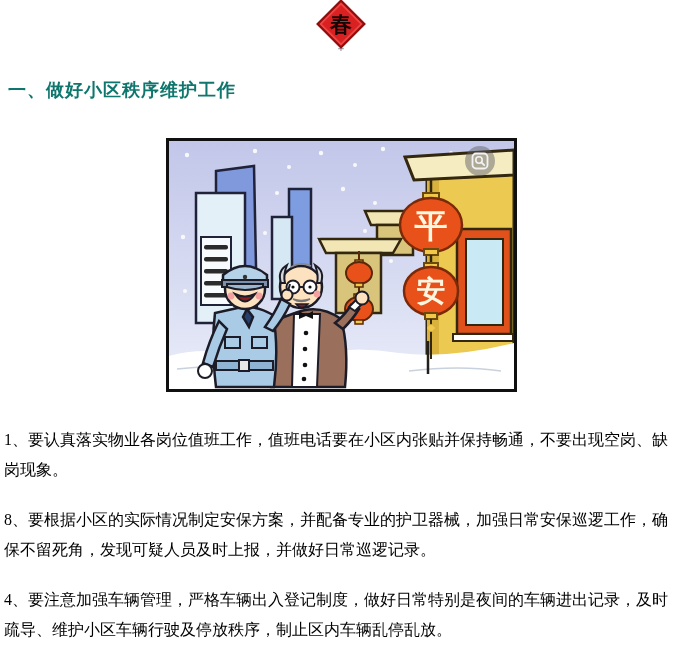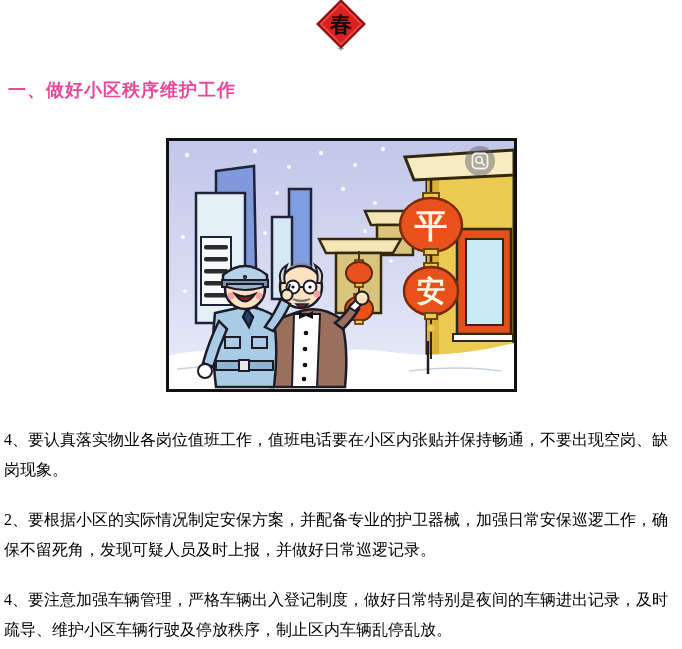--- a/index.html
+++ b/index.html
@@ -22,21 +22,21 @@
     font-weight:bold; font-size:22px; color:#150505; line-height:1;
   }
   .cross { position:absolute; color:#9aa4ae; font-size:11px; font-weight:bold; line-height:1; }
   .cross.t { left:50%; top:-1px; transform:translateX(-50%); }
   .cross.b { left:50%; top:43px; transform:translateX(-50%); }
   .cross.l { left:7px;  top:19px; }
   .cross.r { right:7px; top:19px; }
   
   h1.sec {
     margin:26px 0 0 8px; font-size:18px; font-weight:bold; letter-spacing:1px;
-    color:#ec4899; font-family:"Liberation Serif","DejaVu Serif",serif;
+    color:#0f766e; font-family:"Liberation Serif","DejaVu Serif",serif;
   }
   
   figure.illu {
     width:345px; height:248px; margin:36px auto 33px; position:relative;
     border:3px solid #101010; background:#dfe3f5; overflow:hidden; padding:0;
   }
   figure.illu svg.scene { position:absolute; left:0; top:0; display:block; }
   .zoom-badge {
     position:absolute; top:5px; right:19px; width:30px; height:30px;
     border-radius:50%; background:rgba(95,95,100,0.48);
@@ -222,15 +222,15 @@
 
   <div class="zoom-badge">
     <svg width="18" height="18" viewBox="0 0 18 18">
       <rect x="1.5" y="1.5" width="15" height="15" rx="3.5" fill="none" stroke="#f2f2f2" stroke-width="1.8"></rect>
       <circle cx="8" cy="8" r="3.2" fill="none" stroke="#f2f2f2" stroke-width="1.6"></circle>
       <line x1="10.4" y1="10.4" x2="13.2" y2="13.2" stroke="#f2f2f2" stroke-width="1.8" stroke-linecap="round"></line>
     </svg>
   </div>
 </figure>
 
-<p class="para">4、要认真落实物业各岗位值班工作，值班电话要在小区内张贴并保持畅通，不要出现空岗、缺岗现象。</p>
-<p class="para">2、要根据小区的实际情况制定安保方案，并配备专业的护卫器械，加强日常安保巡逻工作，确保不留死角，发现可疑人员及时上报，并做好日常巡逻记录。</p>
+<p class="para">1、要认真落实物业各岗位值班工作，值班电话要在小区内张贴并保持畅通，不要出现空岗、缺岗现象。</p>
+<p class="para">8、要根据小区的实际情况制定安保方案，并配备专业的护卫器械，加强日常安保巡逻工作，确保不留死角，发现可疑人员及时上报，并做好日常巡逻记录。</p>
 <p class="para">4、要注意加强车辆管理，严格车辆出入登记制度，做好日常特别是夜间的车辆进出记录，及时疏导、维护小区车辆行驶及停放秩序，制止区内车辆乱停乱放。</p>
 
 </body></html>

